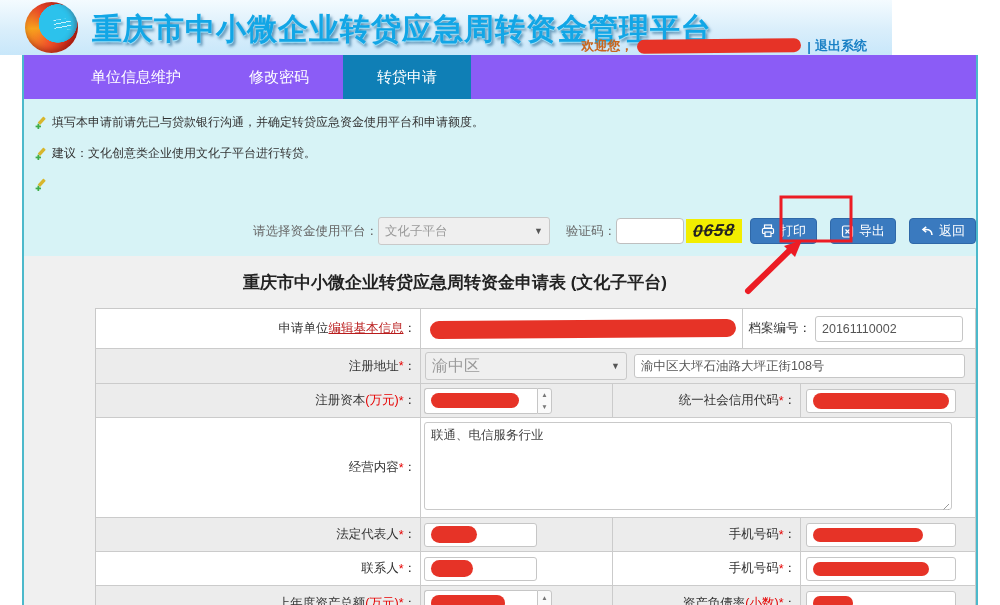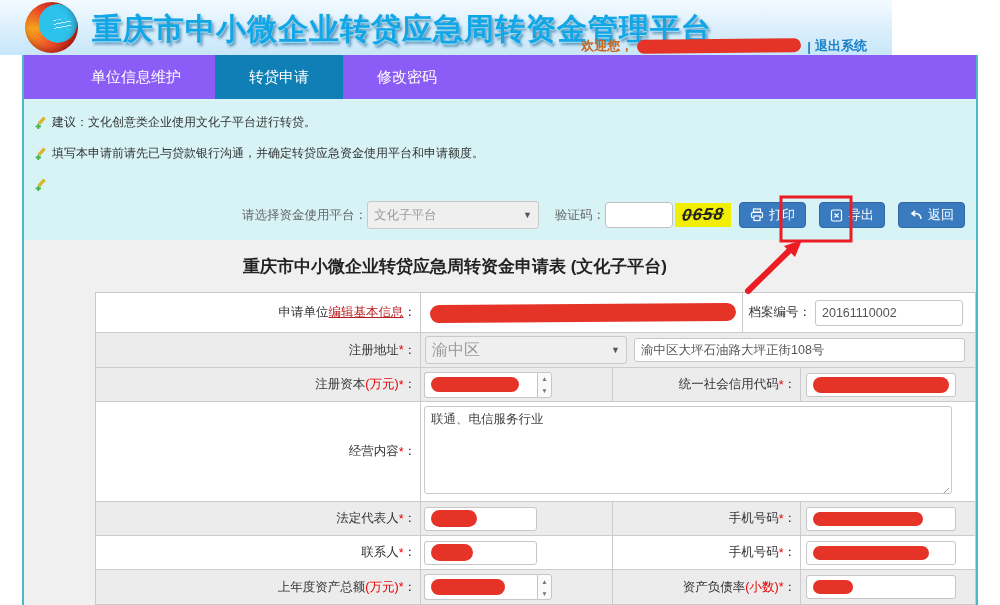--- a/index.html
+++ b/index.html
@@ -28,21 +28,21 @@
   .content{position:absolute;top:55px;left:22px;width:956px;height:550px;box-sizing:border-box;
            border-left:2px solid #4cb9cb;border-right:2px solid #4cb9cb;background:#f0f0f0;overflow:hidden;}
   
   .nav{height:44px;background:#8b5cf6;display:flex;align-items:stretch;padding-left:33px;}
   .tab{display:flex;align-items:center;padding:0 34px;color:#fff;font-size:15px;cursor:pointer;}
   .tab.active{background:#0f7fb6;}
   
   .notice-area{background:#d7f3f6;padding:8px 0 10px;}
   .notice{height:31px;display:flex;align-items:center;padding-left:11px;font-size:12px;color:#333;gap:4px;white-space:nowrap;}
   .pencil{flex:0 0 13px;height:13px;}
-  .controls{height:30px;display:flex;align-items:center;justify-content:flex-end;padding-right:11px;margin-top:0;font-size:12.5px;color:#666;}
+  .controls{height:30px;display:flex;align-items:center;justify-content:flex-end;padding-right:0;margin-top:16px;font-size:12.5px;color:#666;}
   .sel{width:158px;height:26px;background:#efefef;border:1px solid #c9c9c9;border-radius:3px;
        display:flex;align-items:center;padding:0 6px;color:#999;cursor:pointer;}
   .sel .arr{margin-left:auto;font-size:9px;color:#555;}
   .cap-input{width:62px;height:22px;border:1px solid #bfbfbf;border-radius:4px;background:#fff;}
   .captcha{width:56px;height:24px;background:#f2ee00;display:flex;align-items:center;justify-content:center;
            margin-left:2px;cursor:pointer;}
   .captcha span{font-weight:bold;font-style:italic;font-size:17px;color:#222;letter-spacing:1px;
            text-decoration:line-through;transform:skew(-8deg) rotate(-2deg);}
   .btn{height:26px;background:#3a7abf;border:1px solid #2f68a8;border-radius:4px;color:#fff;font-size:13px;
        display:flex;align-items:center;gap:5px;padding:0 10px;cursor:pointer;box-sizing:border-box;}
@@ -116,42 +116,42 @@
       <span class="redact rd-welcome"></span>
       <span class="sep">|</span>
       <a class="logout">退出系统</a>
     </div>
   </div>
 
   <div class="content">
 
     <div class="nav">
       <div class="tab">单位信息维护</div>
+      <div class="tab">修改密码</div>
       <div class="tab active">转贷申请</div>
-      <div class="tab">修改密码</div>
     </div>
 
     <div class="notice-area">
       <div class="notice">
         <svg class="pencil" viewBox="0 0 13 13">
             <rect x="5" y="0.5" width="3.4" height="8.4" rx="0.6" transform="rotate(42 6.7 4.7)" fill="#d8b62c"></rect>
             <path d="M3.2 8.8 L5.2 10.6 L2.4 11.2 Z" fill="#6b5b1e"></path>
             <rect x="0.6" y="9.6" width="5.4" height="1.7" fill="#3fae49"></rect>
             <rect x="2.5" y="7.7" width="1.7" height="5.4" fill="#3fae49"></rect>
           </svg>
-        <span>建议：文化创意类企业使用文化子平台进行转贷。</span>
+        <span>填写本申请前请先已与贷款银行沟通，并确定转贷应急资金使用平台和申请额度。</span>
       </div>
       <div class="notice">
         <svg class="pencil" viewBox="0 0 13 13">
             <rect x="5" y="0.5" width="3.4" height="8.4" rx="0.6" transform="rotate(42 6.7 4.7)" fill="#d8b62c"></rect>
             <path d="M3.2 8.8 L5.2 10.6 L2.4 11.2 Z" fill="#6b5b1e"></path>
             <rect x="0.6" y="9.6" width="5.4" height="1.7" fill="#3fae49"></rect>
             <rect x="2.5" y="7.7" width="1.7" height="5.4" fill="#3fae49"></rect>
           </svg>
-        <span>填写本申请前请先已与贷款银行沟通，并确定转贷应急资金使用平台和申请额度。</span>
+        <span>建议：文化创意类企业使用文化子平台进行转贷。</span>
       </div>
       <div class="notice">
         <svg class="pencil" viewBox="0 0 13 13">
             <rect x="5" y="0.5" width="3.4" height="8.4" rx="0.6" transform="rotate(42 6.7 4.7)" fill="#d8b62c"></rect>
             <path d="M3.2 8.8 L5.2 10.6 L2.4 11.2 Z" fill="#6b5b1e"></path>
             <rect x="0.6" y="9.6" width="5.4" height="1.7" fill="#3fae49"></rect>
             <rect x="2.5" y="7.7" width="1.7" height="5.4" fill="#3fae49"></rect>
           </svg>
       </div>
 

